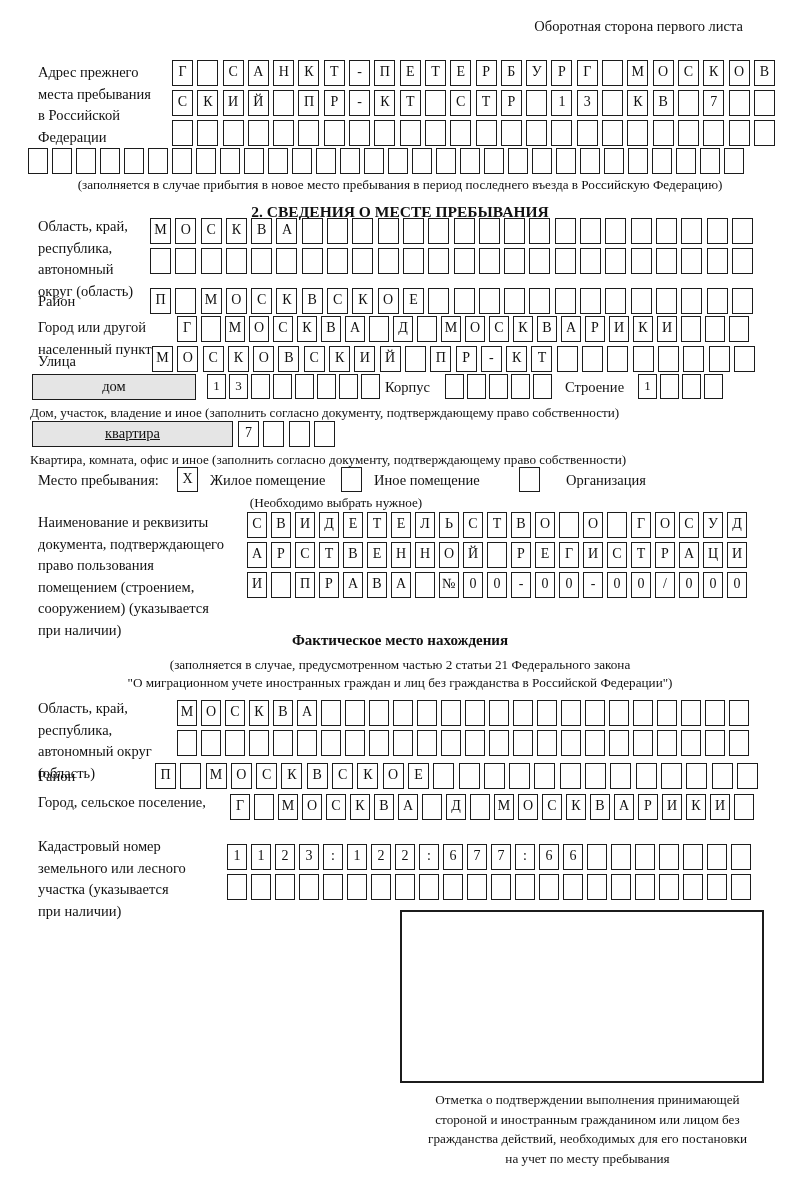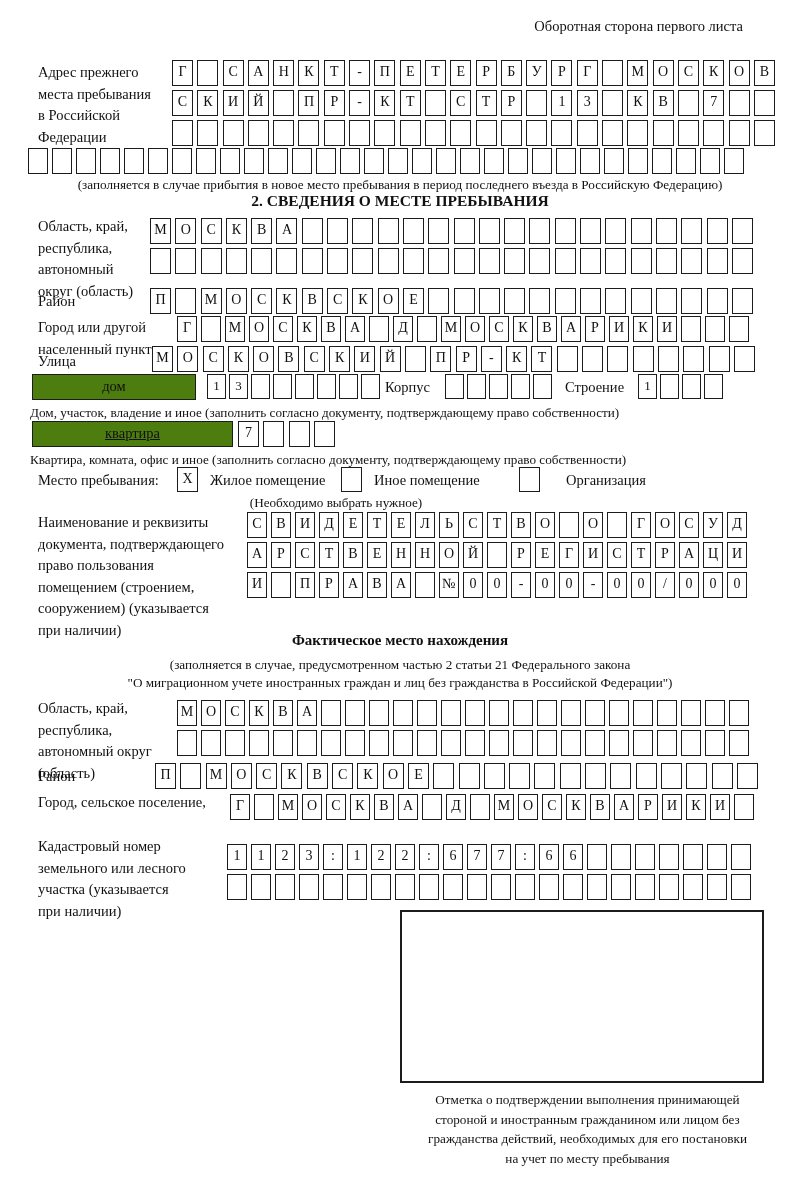--- a/index.html
+++ b/index.html
@@ -9,21 +9,21 @@
   .cap{position:absolute;font-size:13.2px;line-height:17px;}
   .ctr{left:0;width:800px;text-align:center;}
   .bold{font-weight:bold;}
   .row{position:absolute;display:flex;}
   .cell{box-sizing:border-box;flex:0 0 auto;width:21px;height:26px;margin-right:4.3px;
         border:1.6px solid #1c1c1c;background:#fff;font-size:14px;line-height:22px;
         text-align:center;overflow:hidden;}
   .row.narrow .cell{width:20px;margin-right:4px;}
   .row.tight .cell{width:19px;height:25px;margin-right:3px;font-size:13px;}
   .wbox{box-sizing:border-box;position:absolute;border:1.6px solid #1c1c1c;height:26px;
-        text-align:center;font-size:14.5px;line-height:22px;background:#4d7c0f;}
+        text-align:center;font-size:14.5px;line-height:22px;background:#e5e5e5;}
   .chk{box-sizing:border-box;position:absolute;width:21px;height:25px;border:1.6px solid #1c1c1c;
        text-align:center;font-size:14px;line-height:21px;background:#fff;}
   .stamp{box-sizing:border-box;position:absolute;border:2px solid #1c1c1c;background:#fff;}
 </style>
 </head>
 <body>
 
 <div id="page">
 
   <div class="cap" style="top:18px;right:57px;font-size:14.5px;">Оборотная сторона первого листа</div>
@@ -139,21 +139,21 @@
       <span class="cell"></span>
       <span class="cell"></span>
       <span class="cell"></span>
       <span class="cell"></span>
       <span class="cell"></span>
       <span class="cell"></span>
       <span class="cell"></span>
     </div>
   <div class="cap ctr" style="top:176px;">(заполняется в случае прибытия в новое место пребывания в период последнего въезда в Российскую Федерацию)</div>
 
-  <div class="lbl ctr bold" style="top:190px;font-size:15.5px;">2. СВЕДЕНИЯ О МЕСТЕ ПРЕБЫВАНИЯ</div>
+  <div class="lbl ctr bold" style="top:201px;font-size:15.5px;">2. СВЕДЕНИЯ О МЕСТЕ ПРЕБЫВАНИЯ</div>
 
   <div class="lbl" style="left:38px;top:216px;width:120px;">
       <div>Область, край,</div>
       <div>республика,</div>
       <div>автономный</div>
       <div>округ (область)</div>
     </div>
   <div class="row" style="left:150px;top:218px;">
       <span class="cell">М</span>
       <span class="cell">О</span>

